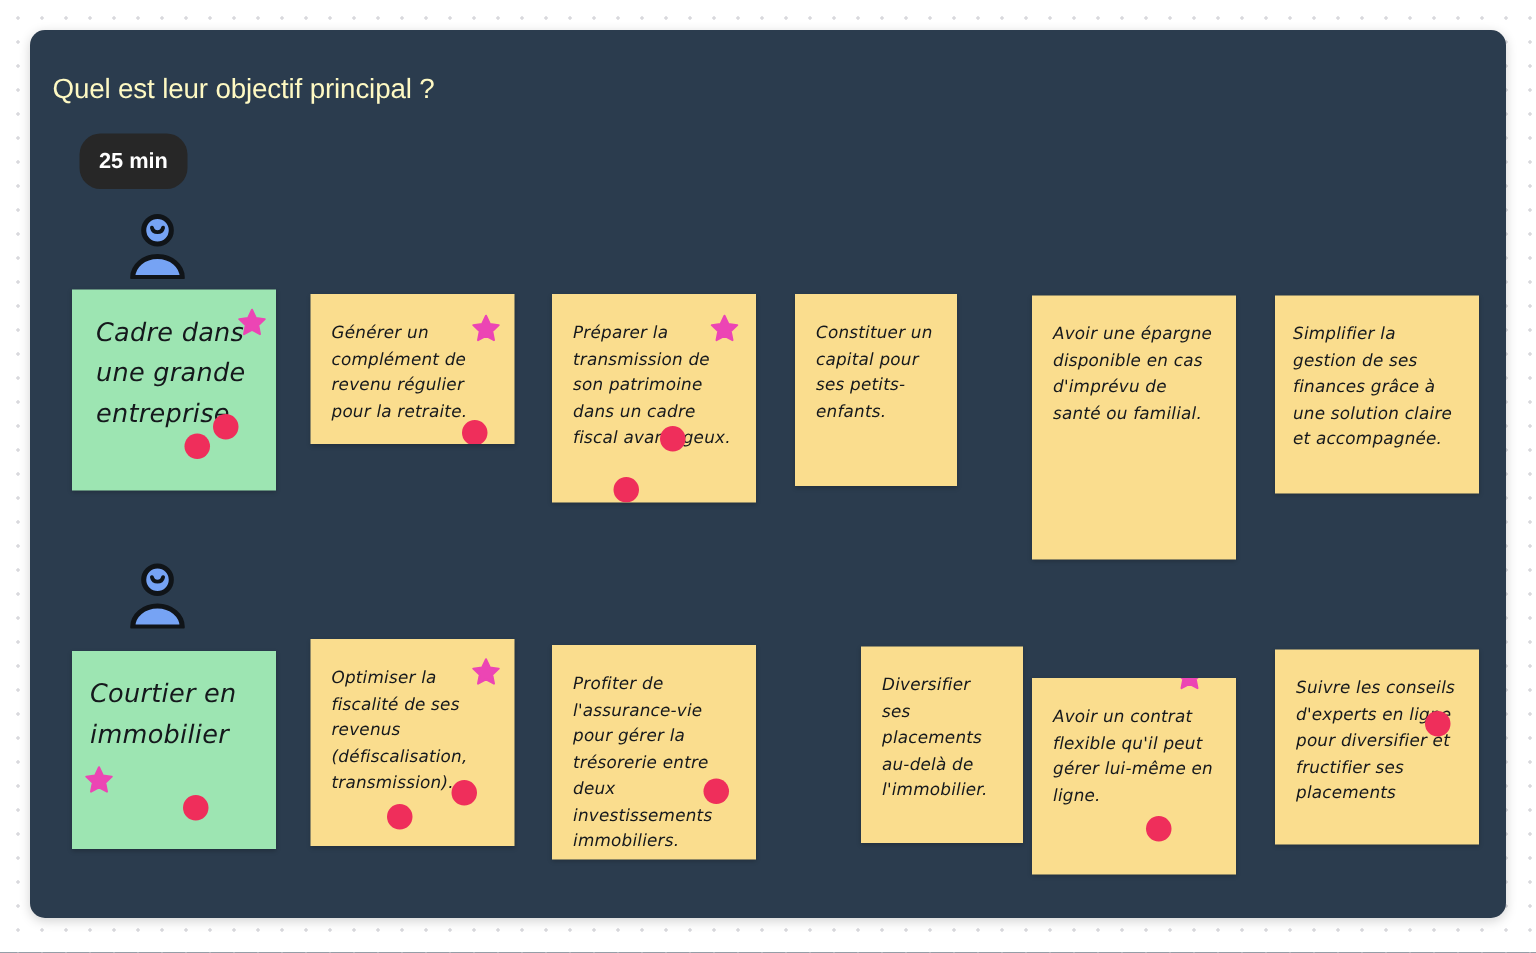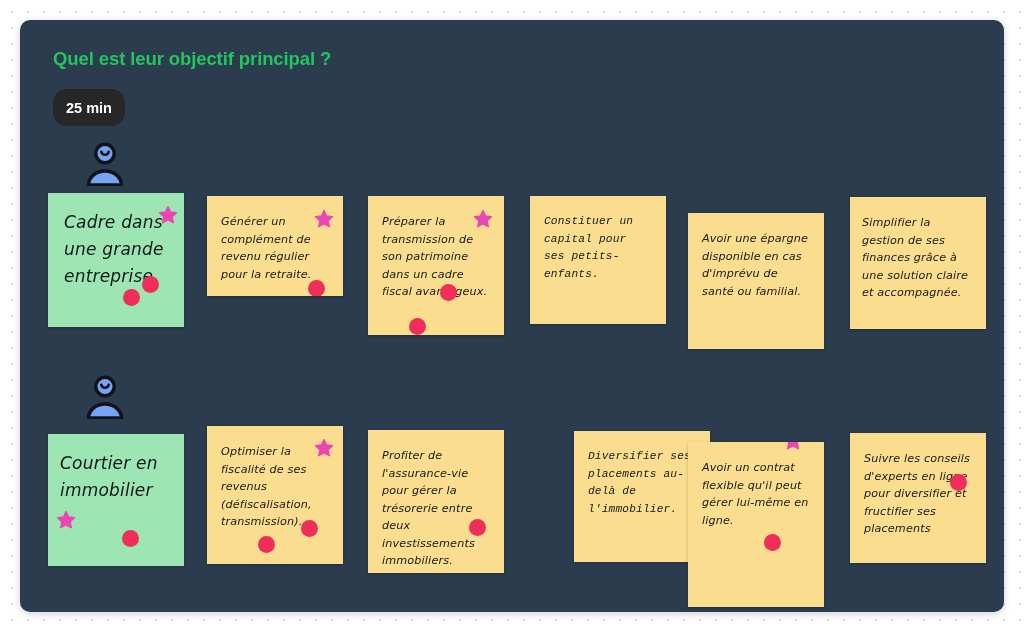--- a/index.html
+++ b/index.html
@@ -26,25 +26,25 @@
     height: 592px;
     background: #2b3c4e;
     border-radius: 10px;
     box-shadow: 0 2px 8px rgba(0,0,0,0.18);
     overflow: hidden;
   }
 
   
   #title {
     position: absolute;
-    left: 33px;
+    left: 15px;
     top: 28px;
     font-size: 18.5px;
-    font-weight: bold;
-    color: #22c55e;
+    font-weight: normal;
+    color: #fef9c3;
     letter-spacing: -0.1px;
   }
   #timer-badge {
     position: absolute;
     left: 33px;
     top: 69px;
     height: 37px;
     padding: 0 13px;
     display: flex;
     align-items: center;
@@ -96,38 +96,38 @@
     font-size: 17px;
     line-height: 27px;
     padding: 16px 14px 10px 16px;
     letter-spacing: 0.2px;
   }
 
   
   .note.c0 { left: 0px;   width: 136px; }
   .note.c1 { left: 159px; width: 136px; }
   .note.c2 { left: 320px; width: 136px; }
-  .note.c3 { left: 482px; width: 136px; font-family: Liberation Mono, monospace; }
+  .note.c3 { left: 482px; width: 108px; }
   .note.c4 { left: 640px; width: 136px; }
   .note.c5 { left: 802px; width: 136px; }
 
   
   #row-0 .c0 { top: 0px;  height: 134px; }
   #row-0 .c1 { top: 3px;  height: 100px; }
   #row-0 .c2 { top: 3px;  height: 139px; }
   #row-0 .c3 { top: 3px;  height: 128px; }
-  #row-0 .c4 { top: 20px;  height: 136px; }
+  #row-0 .c4 { top: 4px;  height: 176px; }
   #row-0 .c5 { top: 4px;  height: 132px; padding-left: 12px; }
 
   
   #row-1 .c0 { top: 8px;  height: 132px; }
   #row-1 .c1 { top: 0px;  height: 138px; }
   #row-1 .c2 { top: 4px;  height: 143px; }
   #row-1 .c3 { top: 5px;  height: 131px; margin-left: 44px; }
-  #row-1 .c4 { top: 16px;  height: 165px; }
+  #row-1 .c4 { top: 26px;  height: 131px; }
   #row-1 .c5 { top: 7px;  height: 130px; }
 
   
   .sticker {
     position: absolute;
     pointer-events: none;
   }
   .dot {
     width: 17px; height: 17px;
     border-radius: 50%;

